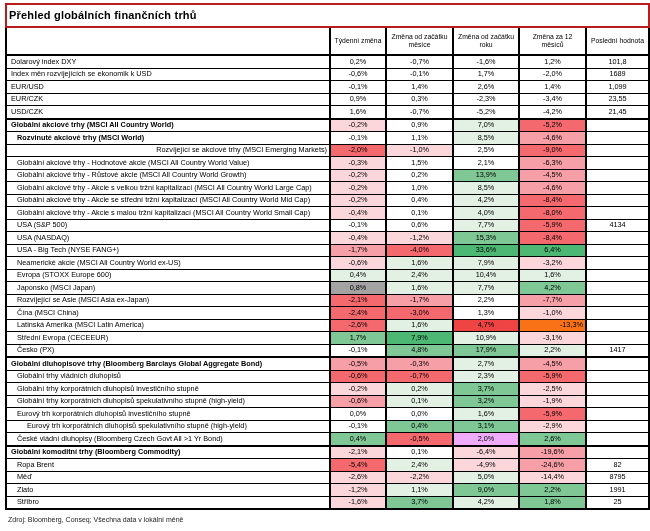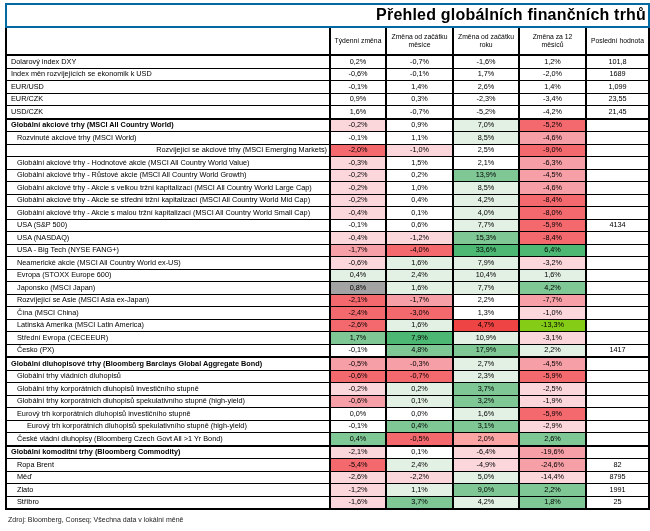--- a/index.html
+++ b/index.html
@@ -9,22 +9,22 @@
     overflow:hidden;
   }
   table#market-table {
     border-collapse:collapse; table-layout:fixed;
     width:643px; position:absolute; left:5px; top:3px;
     border:2px solid #000;
   }
   td { border:1px solid #000; font-size:7.3px; height:11.5px; line-height:1.05;
        padding:0 2px; overflow:hidden; white-space:nowrap; vertical-align:middle; }
   td.title-cell {
-    border:2px solid #0369a1; font-weight:bold; font-size:16px;
-    text-align:right; height:21px; letter-spacing:0.2px;
+    border:2px solid #b91c1c; font-weight:bold; font-size:11px;
+    text-align:left; height:21px; letter-spacing:0.2px;
   }
   tr.hdr td { font-size:6.8px; text-align:center; height:26px; line-height:1.2;
               white-space:normal; border-bottom:2px solid #000; border-top:2px solid #000; }
   td.lbl { text-align:left; border-right:2px solid #000; }
   td.val, td.last { text-align:center; border-left:2px solid #000; }
   tr.sec td { border-top:2px solid #000; }
   tr.sec td.lbl { font-weight:bold; }
   #source-note { position:absolute; left:8px; top:516px; font-size:7px; color:#222; }
 </style>
 </head>
@@ -95,21 +95,21 @@
       </tr>
       <tr class="sec">
         <td class="lbl" style="padding-left: 4px;">Globální akciové trhy (MSCI All Country World)</td>
         <td class="val" style="background: rgb(251, 215, 219);">-0,2%</td>
         <td class="val" style="background: rgb(255, 255, 255);">0,9%</td>
         <td class="val" style="background: rgb(227, 240, 228);">7,0%</td>
         <td class="val" style="background: rgb(244, 105, 110);">-5,2%</td>
         <td class="last"></td>
       </tr>
       <tr>
-        <td class="lbl" style="padding-left: 10px;">Rozvinuté akciové trhy (MSCI World)</td>
+        <td class="lbl" style="padding-left: 10px; font-weight: bold;">Rozvinuté akciové trhy (MSCI World)</td>
         <td class="val" style="background: rgb(255, 255, 255);">-0,1%</td>
         <td class="val" style="background: rgb(255, 255, 255);">1,1%</td>
         <td class="val" style="background: rgb(227, 240, 228);">8,5%</td>
         <td class="val" style="background: rgb(247, 159, 166);">-4,6%</td>
         <td class="last"></td>
       </tr>
       <tr>
         <td class="lbl" style="padding-left: 10px; text-align: right;">Rozvíjející se akciové trhy (MSCI Emerging Markets)</td>
         <td class="val" style="background: rgb(244, 105, 110);">-2,0%</td>
         <td class="val" style="background: rgb(251, 215, 219);">-1,0%</td>
@@ -219,21 +219,21 @@
         <td class="val" style="background: rgb(244, 105, 110);">-3,0%</td>
         <td class="val" style="background: rgb(255, 255, 255);">1,3%</td>
         <td class="val" style="background: rgb(251, 215, 219);">-1,0%</td>
         <td class="last"></td>
       </tr>
       <tr>
         <td class="lbl" style="padding-left: 10px;">Latinská Amerika (MSCI Latin America)</td>
         <td class="val" style="background: rgb(244, 105, 110);">-2,6%</td>
         <td class="val" style="background: rgb(227, 240, 228);">1,6%</td>
         <td class="val" style="background: #ef4444;">4,7%</td>
-        <td class="val" style="background: #84cc16;">-13,3%</td>
+        <td class="val" style="background: #f97316; text-align: right;">-13,3%</td>
         <td class="last"></td>
       </tr>
       <tr>
         <td class="lbl" style="padding-left: 10px;">Střední Evropa (CECEEUR)</td>
         <td class="val" style="background: rgb(127, 199, 149);">1,7%</td>
         <td class="val" style="background: rgb(77, 184, 115);">7,9%</td>
         <td class="val" style="background: rgb(227, 240, 228);">10,9%</td>
         <td class="val" style="background: rgb(251, 215, 219);">-3,1%</td>
         <td class="last"></td>
       </tr>
@@ -290,21 +290,21 @@
         <td class="val" style="background: rgb(255, 255, 255);">-0,1%</td>
         <td class="val" style="background: rgb(127, 199, 149);">0,4%</td>
         <td class="val" style="background: rgb(127, 199, 149);">3,1%</td>
         <td class="val" style="background: rgb(251, 215, 219);">-2,9%</td>
         <td class="last"></td>
       </tr>
       <tr>
         <td class="lbl" style="padding-left: 10px;">České vládní dluhopisy (Bloomberg Czech Govt All &gt;1 Yr Bond)</td>
         <td class="val" style="background: rgb(127, 199, 149);">0,4%</td>
         <td class="val" style="background: rgb(244, 105, 110);">-0,5%</td>
-        <td class="val" style="background: #fca5a5;">2,0%</td>
+        <td class="val" style="background: #f0abfc;">2,0%</td>
         <td class="val" style="background: rgb(127, 199, 149);">2,6%</td>
         <td class="last"></td>
       </tr>
       <tr class="sec">
         <td class="lbl" style="padding-left: 4px;">Globální komoditní trhy (Bloomberg Commodity)</td>
         <td class="val" style="background: rgb(251, 215, 219);">-2,1%</td>
         <td class="val" style="background: rgb(255, 255, 255);">0,1%</td>
         <td class="val" style="background: rgb(251, 215, 219);">-6,4%</td>
         <td class="val" style="background: rgb(247, 159, 166);">-19,6%</td>
         <td class="last"></td>

